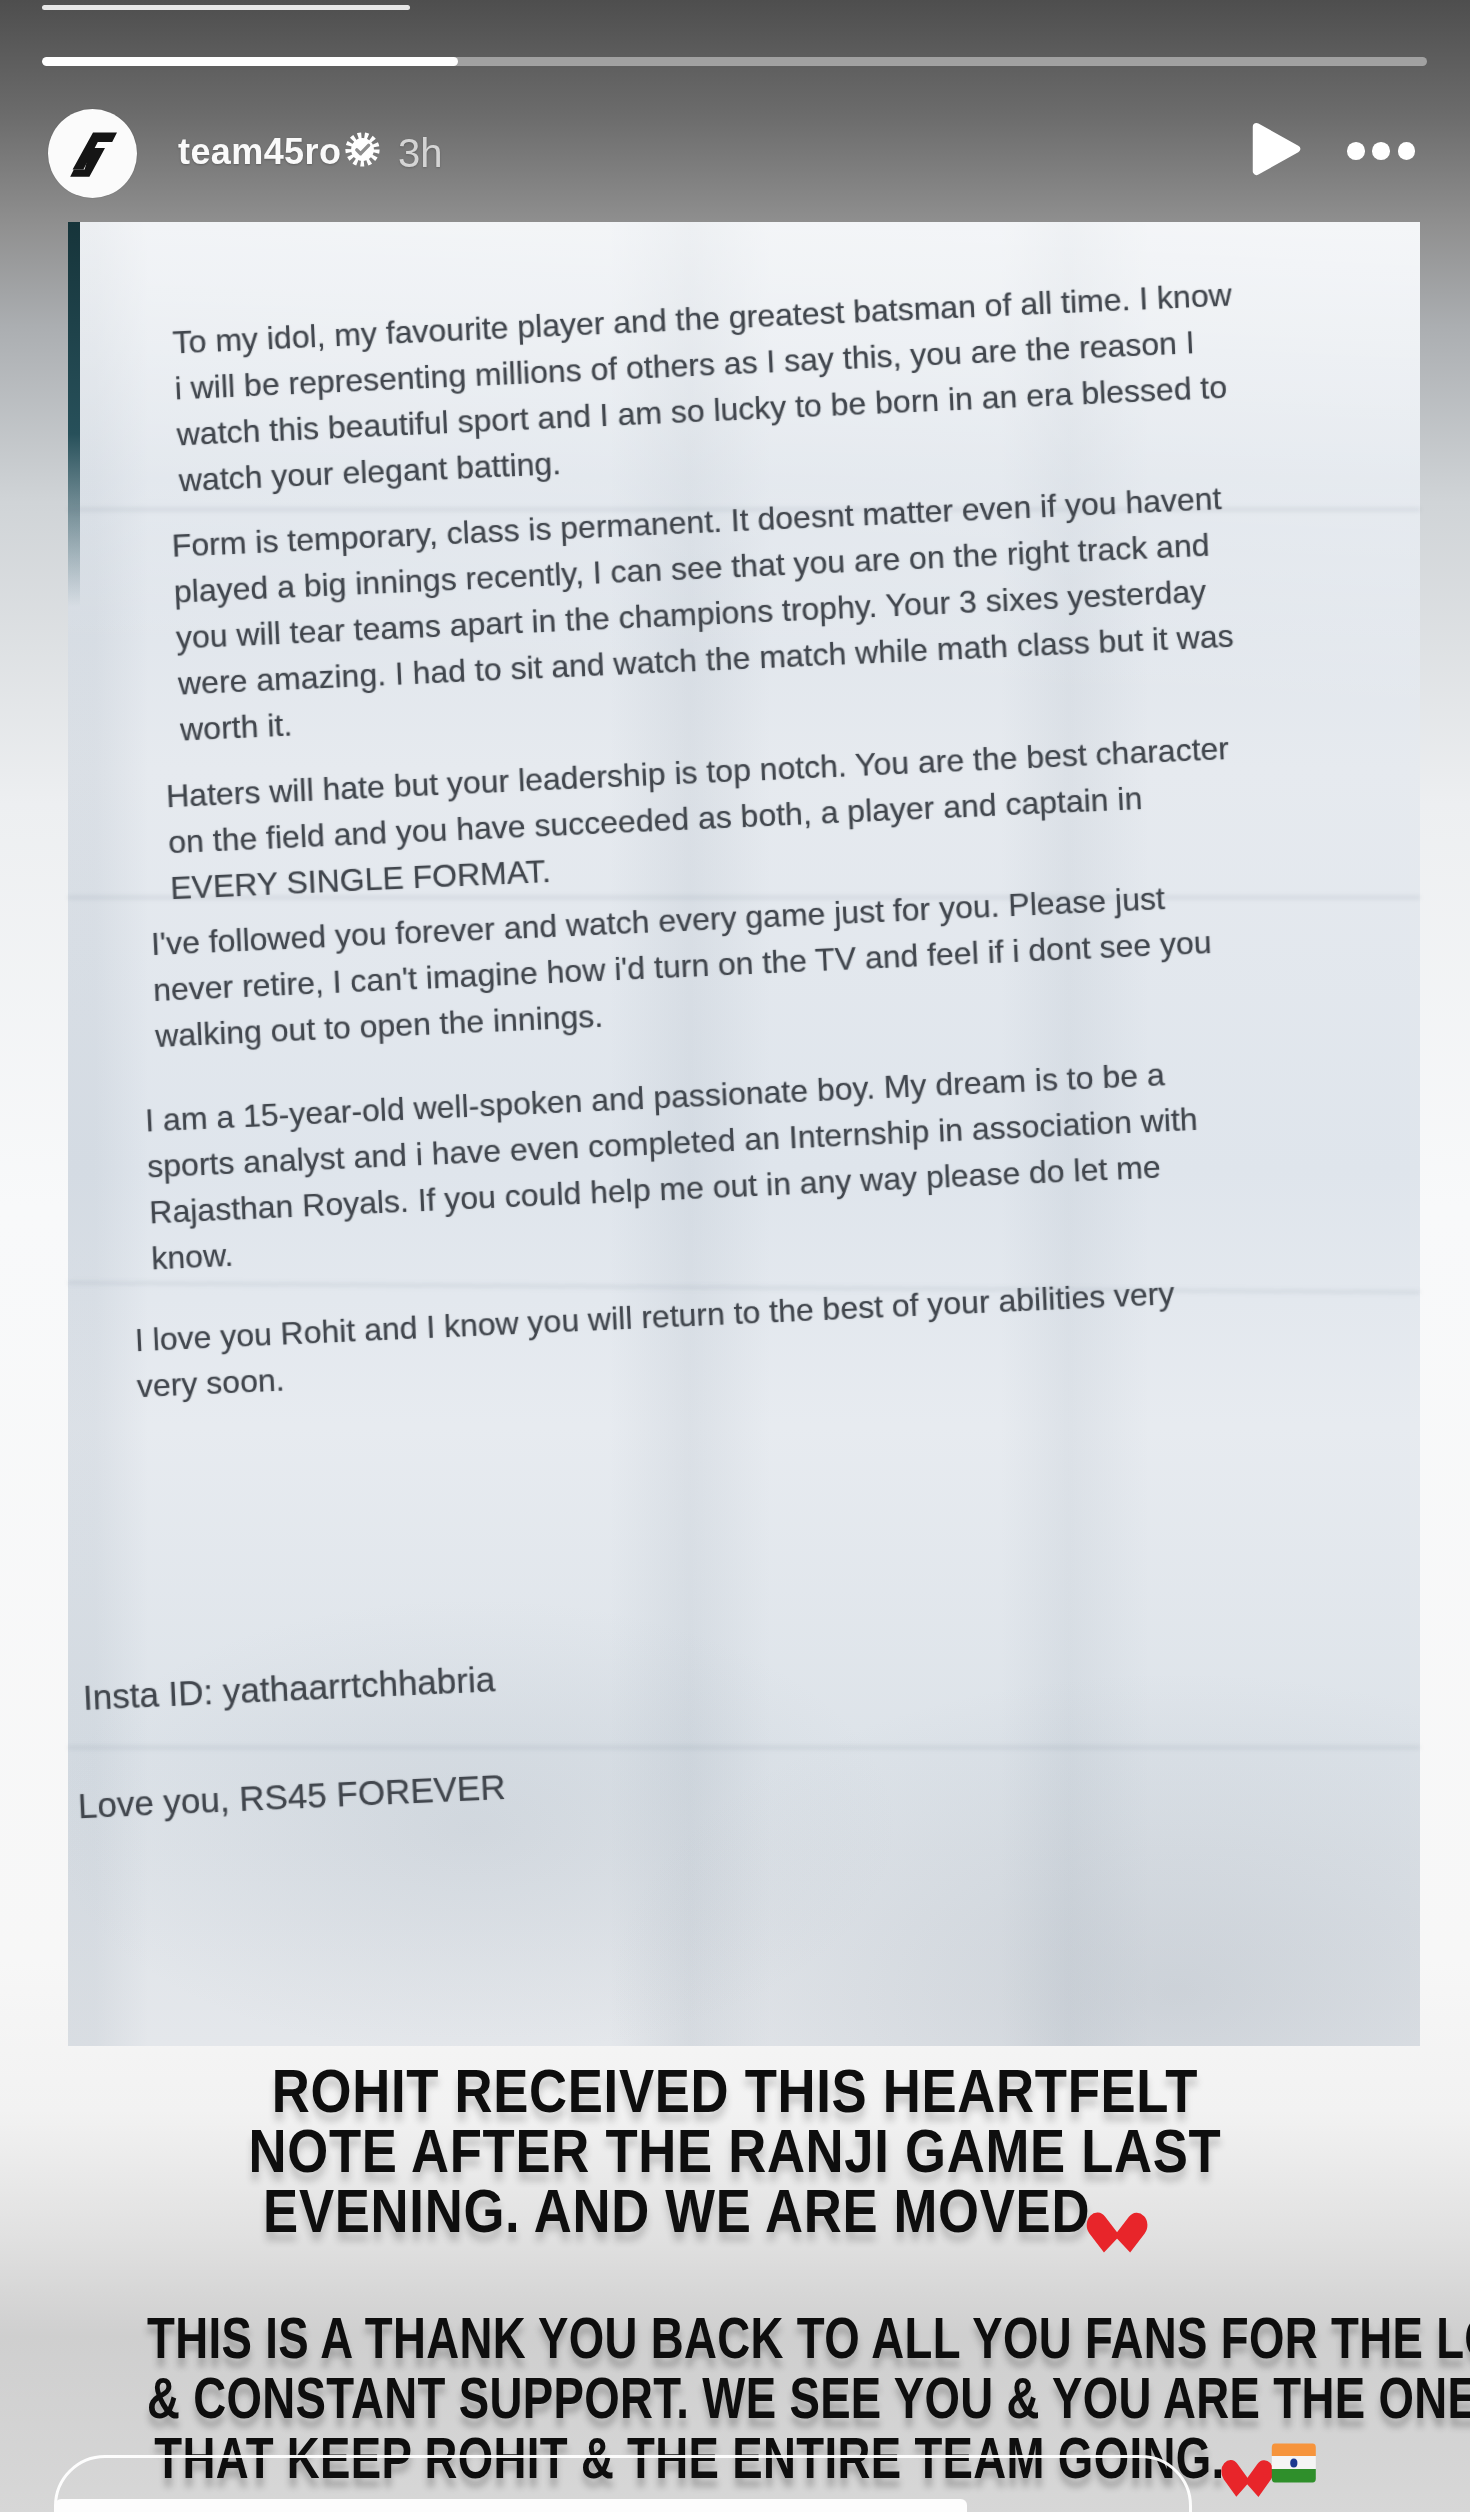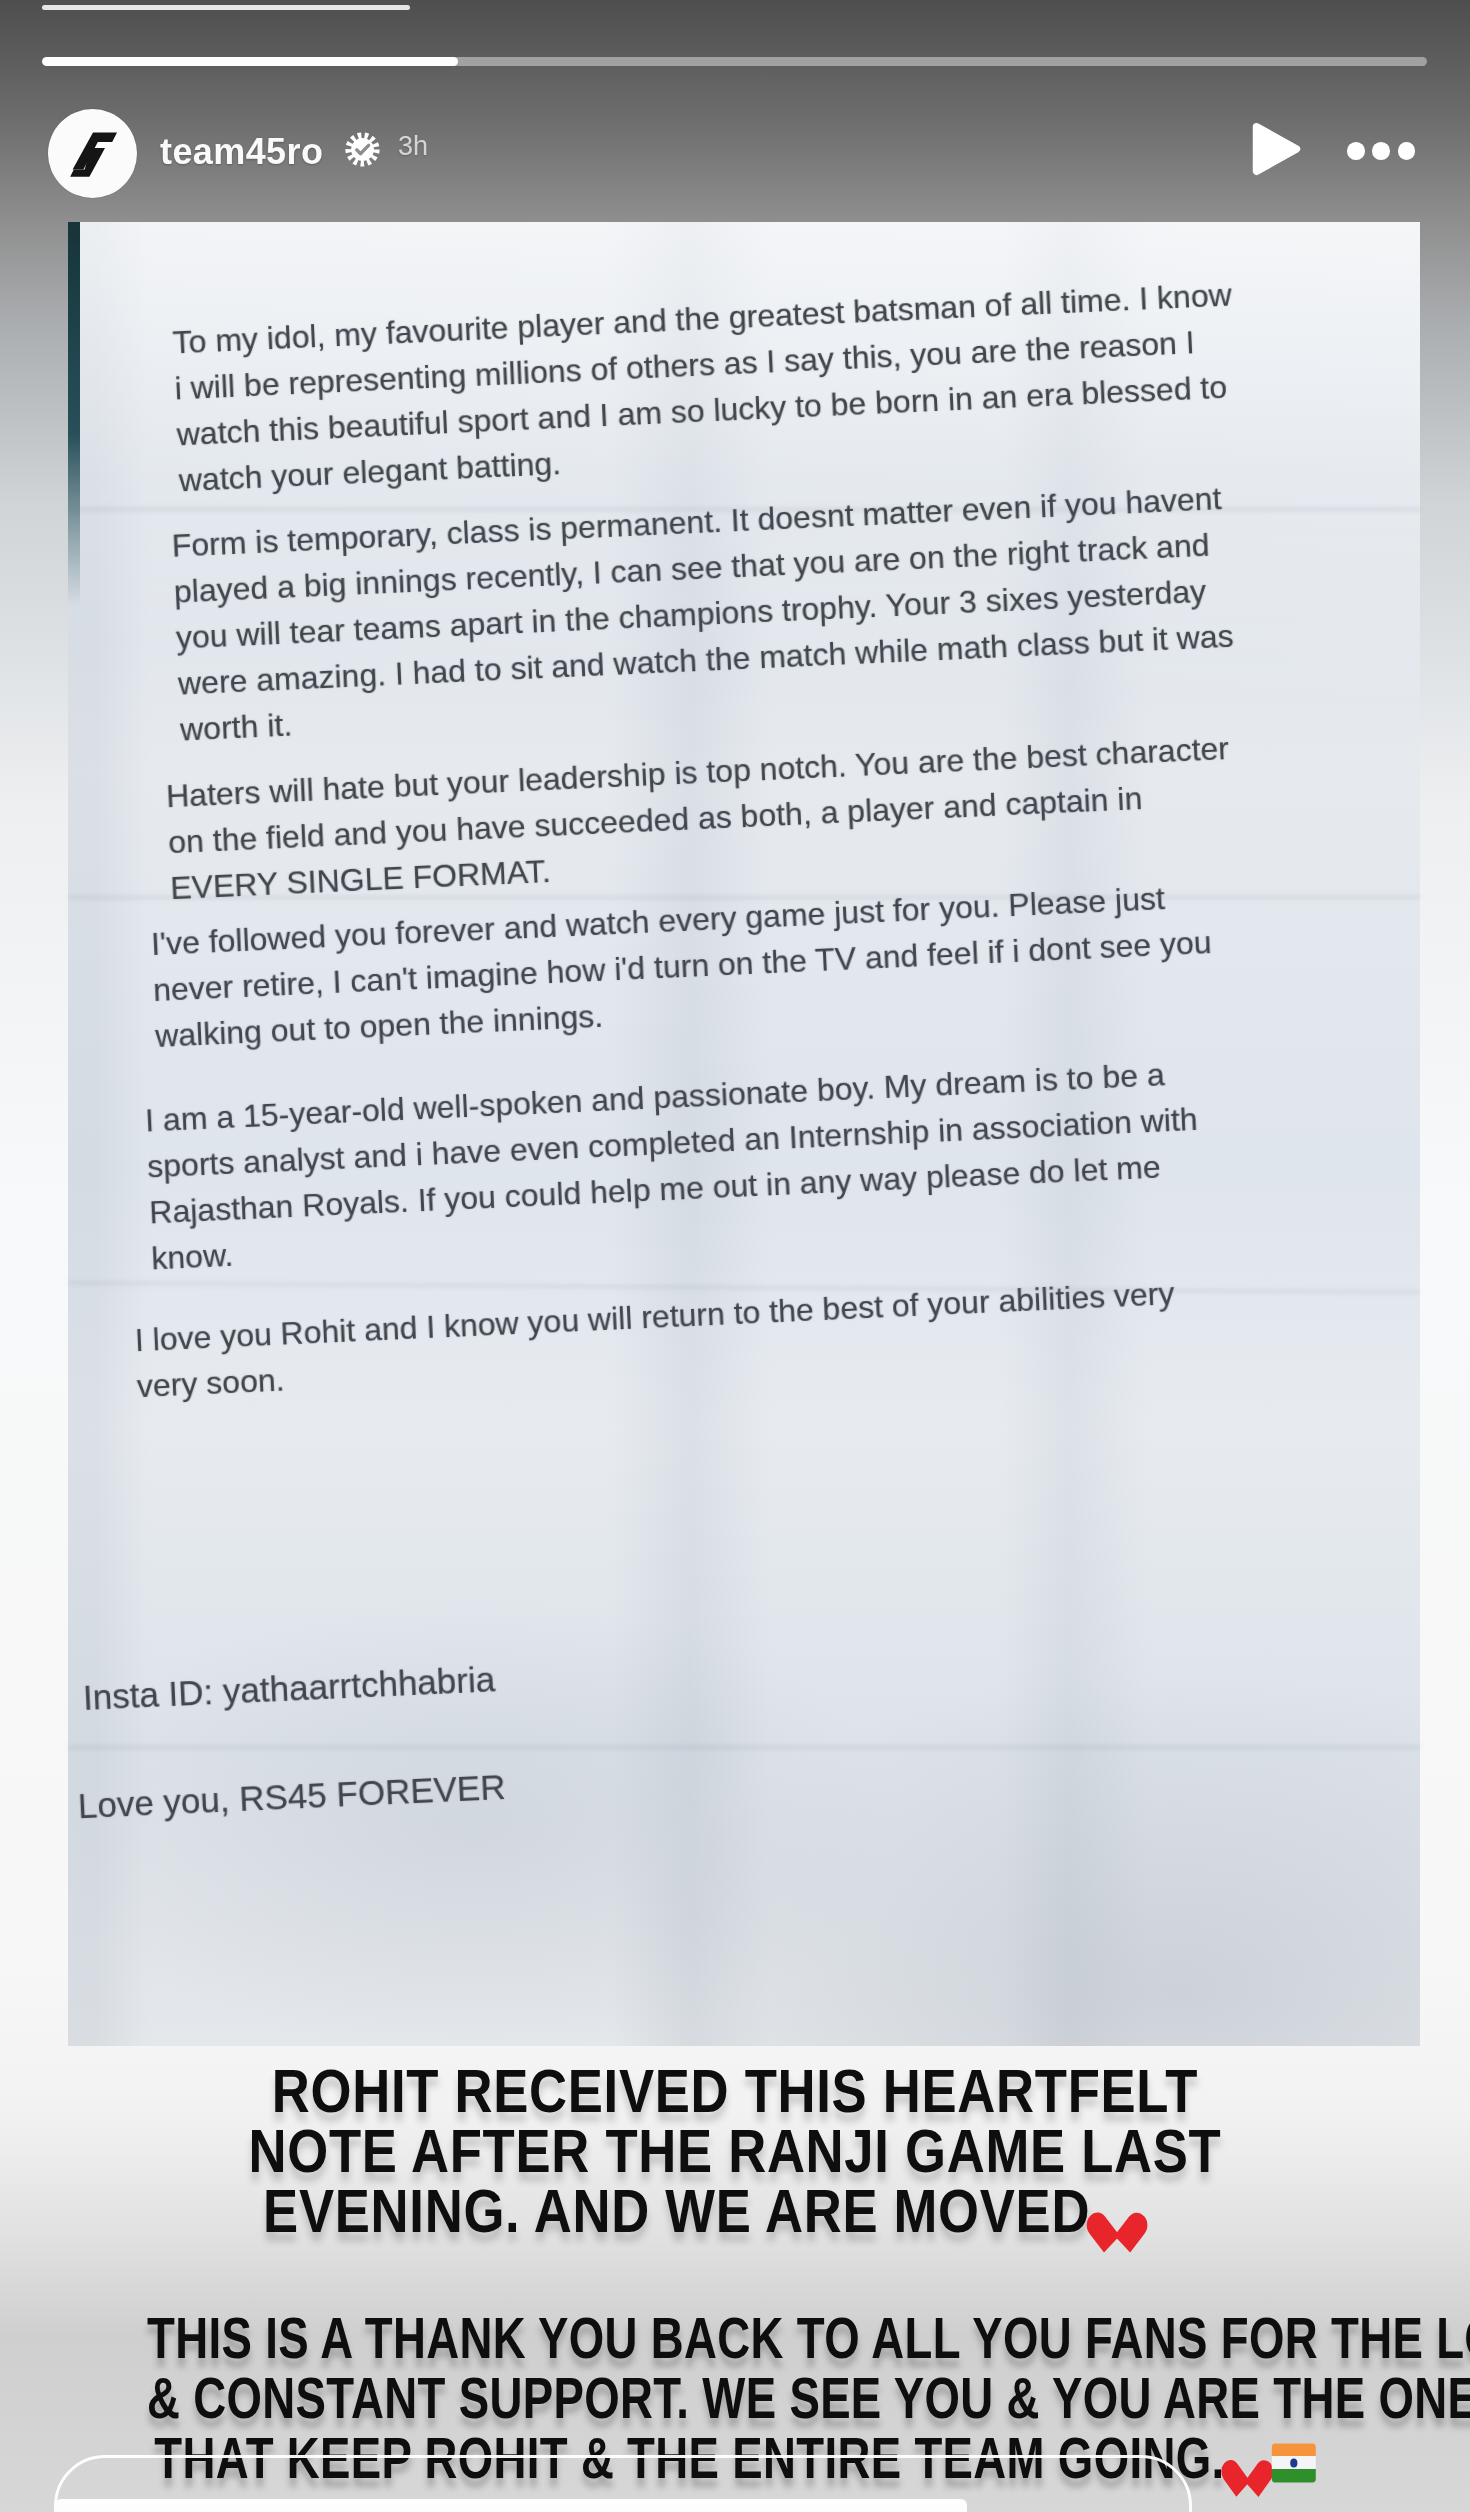--- a/index.html
+++ b/index.html
@@ -16,24 +16,24 @@
   .top-line{position:absolute;left:42px;top:4.6px;width:368px;height:5.4px;border-radius:3.1px;
     background:rgba(255,255,255,.85);}
   
   .progress{position:absolute;left:42px;top:57px;width:1385px;height:8.5px;border-radius:4.6px;
     background:rgba(255,255,255,.42);overflow:hidden;}
   .progress .fill{height:100%;background:#ffffff;border-radius:4.6px;}
   
   .avatar{position:absolute;left:48px;top:109px;width:89px;height:89px;border-radius:50%;
     background:#fbfbfb;display:flex;align-items:center;justify-content:center;box-shadow:0 0 0 0.8px rgba(0,0,0,.06);}
   .avatar svg{width:60px;height:60px;}
-  .username{position:absolute;left:160px;top:131px;font-size:36px;font-weight:600;color:#fafafa;
+  .username{position:absolute;left:178px;top:131px;font-size:36px;font-weight:600;color:#fafafa;
     letter-spacing:0.4px;text-shadow:0 0.8px 2.3px rgba(0,0,0,.25);}
   .badge{position:absolute;left:345px;top:132px;width:35px;height:35px;}
-  .timestamp{position:absolute;left:398px;top:131px;font-size:27px;color:rgba(255,255,255,.72);
+  .timestamp{position:absolute;left:398px;top:131px;font-size:40px;color:rgba(255,255,255,.72);
     text-shadow:0 0.8px 2.3px rgba(0,0,0,.2);}
   .play-btn{position:absolute;left:1252px;top:122px;width:49px;height:54px;cursor:pointer;}
   .more-btn{position:absolute;left:1347px;top:142px;display:flex;gap:7.7px;cursor:pointer;}
   .more-btn i{width:17.7px;height:17.7px;border-radius:50%;background:#fff;display:block;}
   
   .photo{position:absolute;left:68px;top:222px;width:1352px;height:1824px;
     background:
       radial-gradient(ellipse 60% 25% at 82% 97%, rgba(125,138,152,.22), transparent 70%),
       radial-gradient(ellipse 45% 18% at 30% 88%, rgba(125,138,152,.14), transparent 70%),
       linear-gradient(90deg, rgba(116,132,148,.10) 0 2%, transparent 6% 40%, rgba(116,132,148,.10) 46%, transparent 52% 69%, rgba(116,132,148,.09) 74%, transparent 80%),

